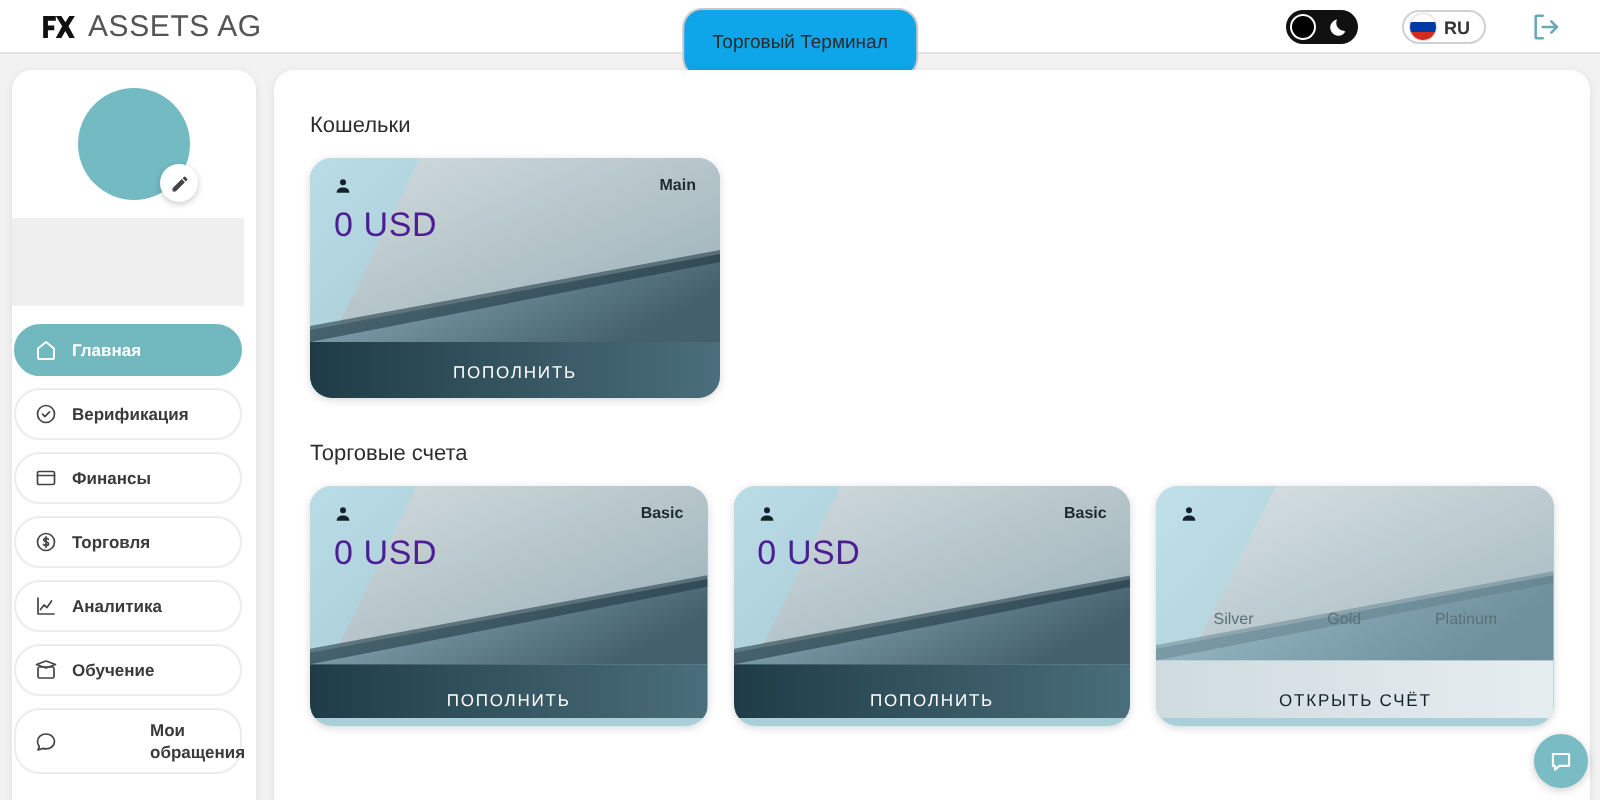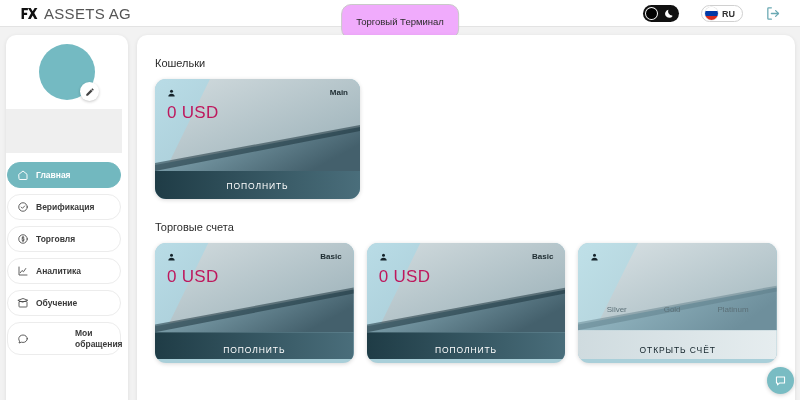--- a/index.html
+++ b/index.html
@@ -25,21 +25,21 @@
   .logo-mark { width: 19px; height: 15px; display: block; }
   .logo-text {
     font-size: 15px; color: #555; letter-spacing: .3px;
     font-family: "Liberation Sans", sans-serif;
   }
   .terminal-pill {
     position: absolute; left: 50%; transform: translateX(-50%); top: 4px;
     height: 35px; padding: 0 14px;
     border: 1px solid #c9c9c9; border-radius: 10px;
     display: flex; align-items: center; justify-content: center;
-    font-size: 9.5px; color: #2b2b2b; background: #f0abfc;
+    font-size: 9.5px; color: #2b2b2b; background: #0ea5e9;
     white-space: nowrap;
   }
   .header-right {
     position: absolute; right: 18px; top: 0; height: 27px;
     display: flex; align-items: center; gap: 22px;
   }
   .theme-toggle {
     width: 36px; height: 17px; border-radius: 9px;
     background: #111; position: relative; display: block;
   }
@@ -136,21 +136,21 @@
   .card .person {
     position: absolute; left: 12px; top: 9px;
     width: 9px; height: 10px; display: block;
   }
   .card .tier {
     position: absolute; right: 12px; top: 9px;
     font-size: 8px; color: #1d2b30; font-weight: bold; margin-left: 34px;
   }
   .card .balance {
     position: absolute; left: 12px; top: 24px;
-    font-size: 17px; color: #be185d; letter-spacing: .3px;
+    font-size: 17px; color: #4c1d95; letter-spacing: .3px;
   }
   .card .cta {
     position: absolute; left: 0; right: 0; bottom: 0;
     height: 27px;
     display: flex; align-items: center; justify-content: center;
     font-size: 8.5px; letter-spacing: .9px; color: #ffffff;
   }
   .card.open .cta { color: #13232a; }
   .tiers-row {
     position: absolute; left: 0; right: 0; top: 62px;
@@ -229,20 +229,27 @@
     </div>
 
     <div class="nav-item">
       <svg class="nico" viewBox="0 0 24 24" fill="none" stroke="#444" stroke-width="1.7" stroke-linecap="round" stroke-linejoin="round">
         <circle cx="12" cy="12" r="8.5"></circle>
           <path d="M8.5 12.2l2.4 2.4 4.6-4.8"></path>
       </svg>
       <span>Верификация</span>
     </div>
 
+    <div class="nav-item">
+      <svg class="nico" viewBox="0 0 24 24" fill="none" stroke="#444" stroke-width="1.7" stroke-linecap="round" stroke-linejoin="round">
+        <rect x="3.5" y="5.5" width="17" height="13" rx="1.6"></rect>
+          <path d="M3.5 9.5h17"></path>
+      </svg>
+      <span>Финансы</span>
+    </div>
 
     <div class="nav-item">
       <svg class="nico" viewBox="0 0 24 24" fill="none" stroke="#444" stroke-width="1.7" stroke-linecap="round" stroke-linejoin="round">
         <circle cx="12" cy="12" r="8.5"></circle>
           <path d="M12 6.8v10.4M14.4 9.3c-.5-.7-1.4-1-2.4-1-1.3 0-2.3.7-2.3 1.8 0 2.4 4.8 1.2 4.8 3.6 0 1.1-1 1.9-2.4 1.9-1.1 0-2-.4-2.5-1.1"></path>
       </svg>
       <span>Торговля</span>
     </div>
 
     <div class="nav-item">

